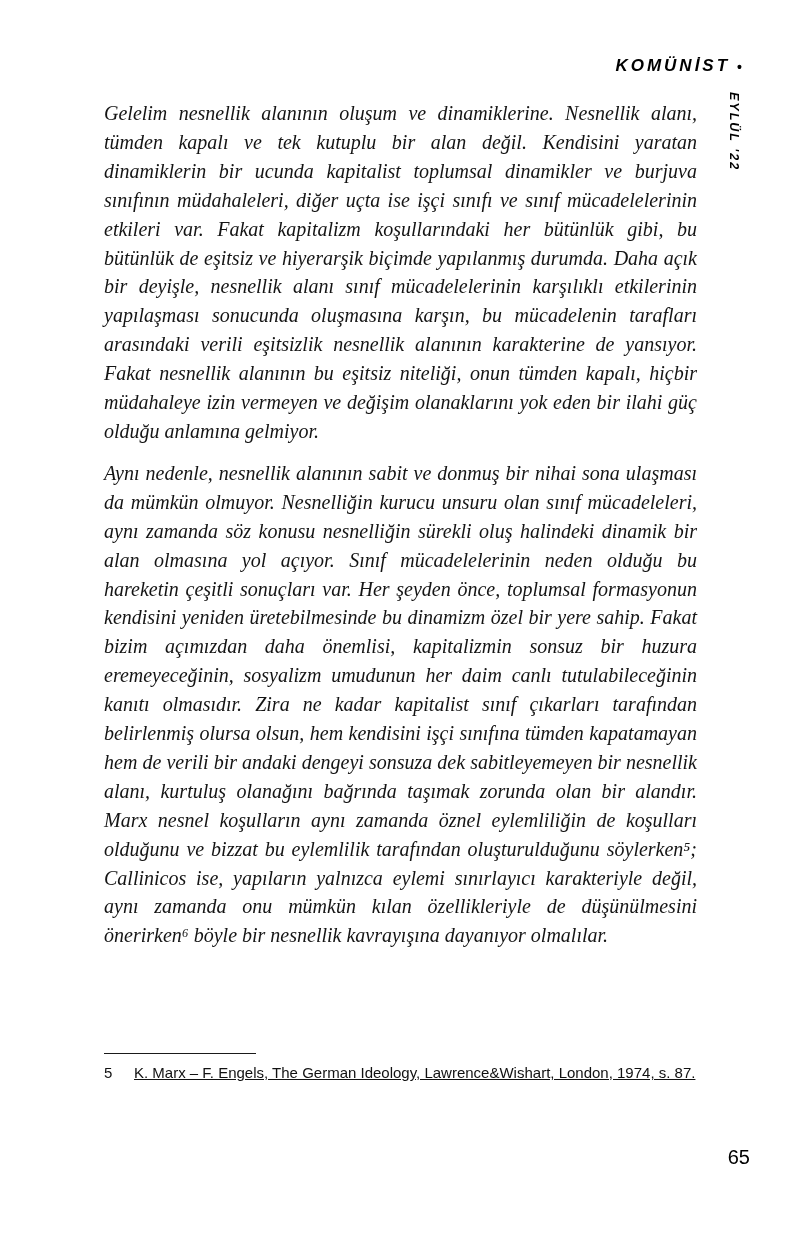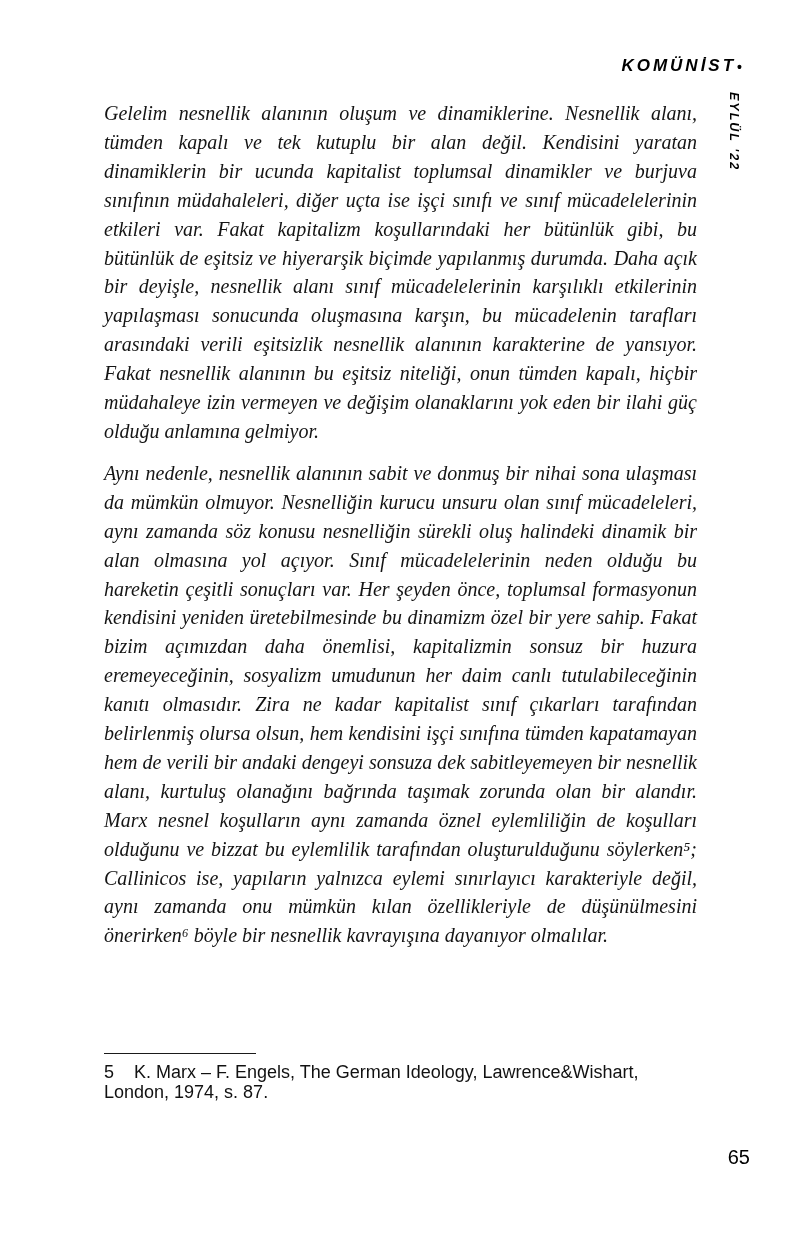--- a/index.html
+++ b/index.html
@@ -16,21 +16,21 @@
     height: 1241px;
     background: #ffffff;
     overflow: hidden;
   }
   .masthead {
     position: absolute;
     top: 56px;
     right: 56px;
     display: flex;
     align-items: center;
-    gap: 1px;
+    gap: 7px;
     font-family: "Liberation Sans", sans-serif;
     font-weight: bold;
     font-style: italic;
     font-size: 17px;
     letter-spacing: 3px;
     color: #000;
     white-space: nowrap;
   }
   .masthead .bullet {
     font-style: normal;
@@ -61,23 +61,24 @@
     text-align: justify;
     color: #141414;
   }
   .body-text p { margin: 0 0 13px 0; font-style: italic; }
   .footnotes {
     position: absolute;
     top: 1053px;
     left: 104px;
     width: 594px;
     font-family: "Liberation Sans", sans-serif;
-    font-size: 18px;
+    font-size: 15px;
     line-height: 19.5px;
     color: #111;
+    text-decoration: underline;
   }
   .fn-rule {
     width: 152px;
     border-top: 1.5px solid #1a1a1a;
     margin-bottom: 9px;
   }
   .footnote { margin-bottom: 5px; text-align: left; }
   .fn-num { display: inline-block; min-width: 24px; margin-right: 6px; }
   .page-number {
     position: absolute;

